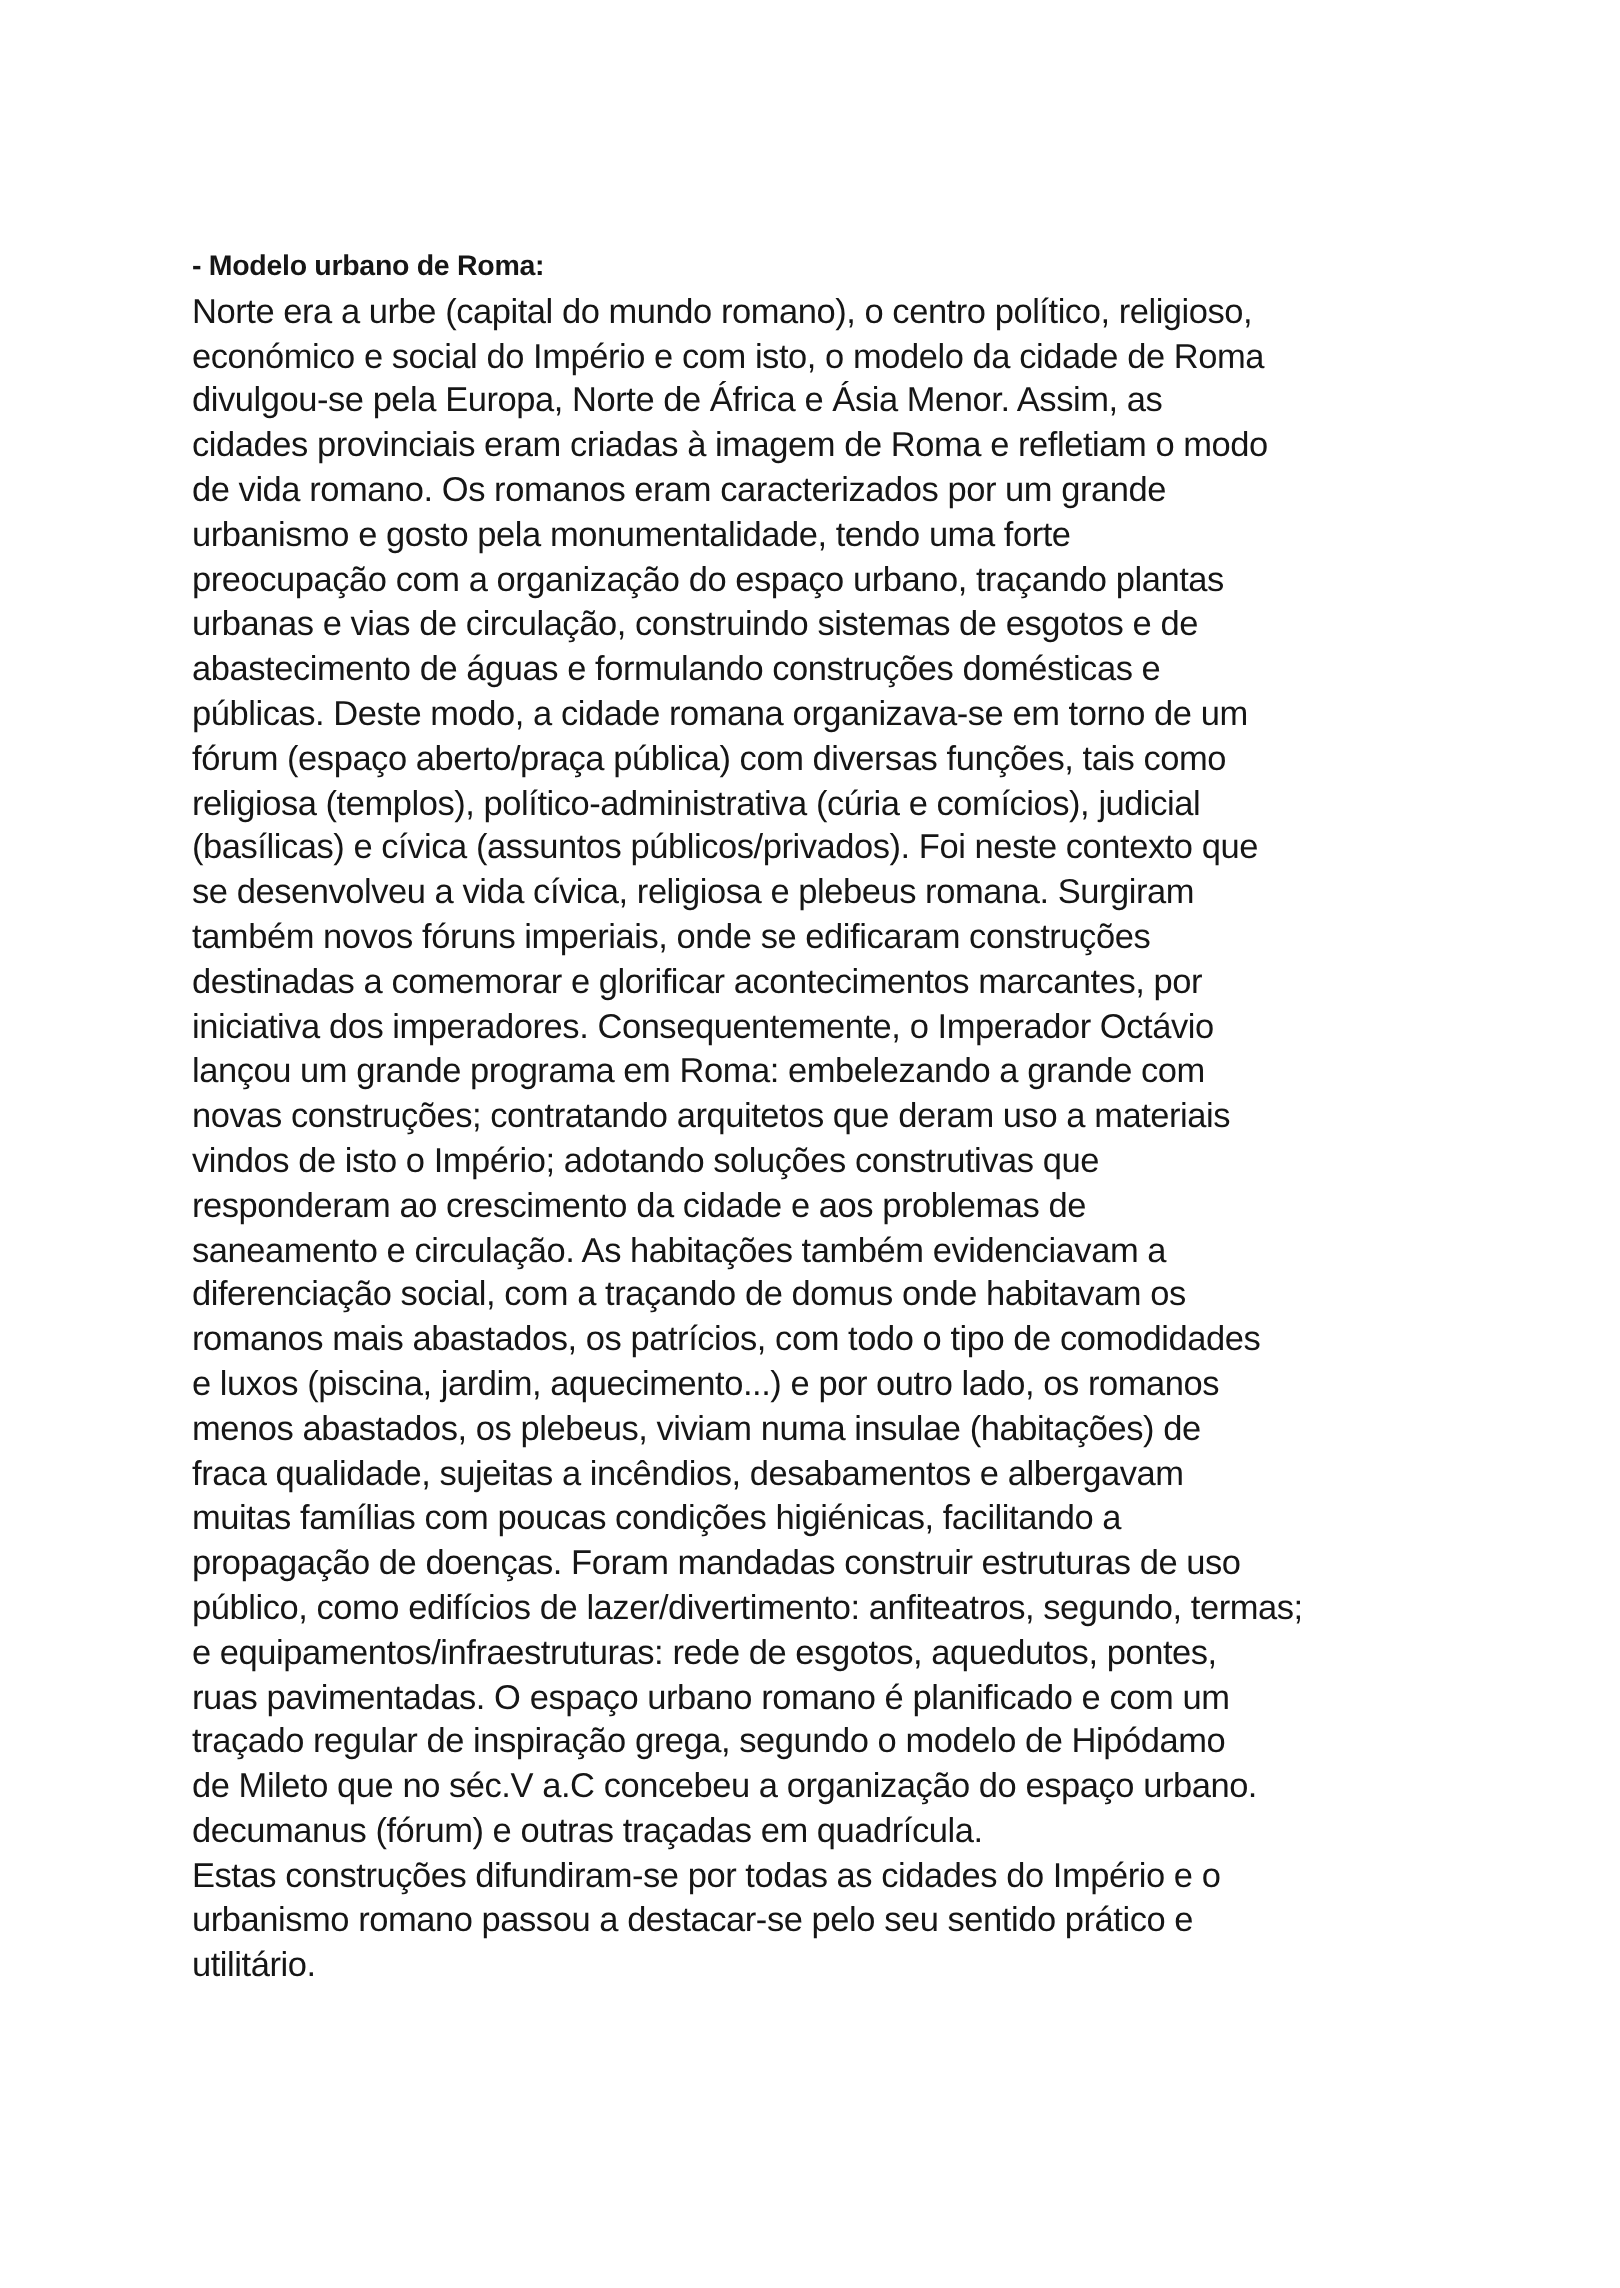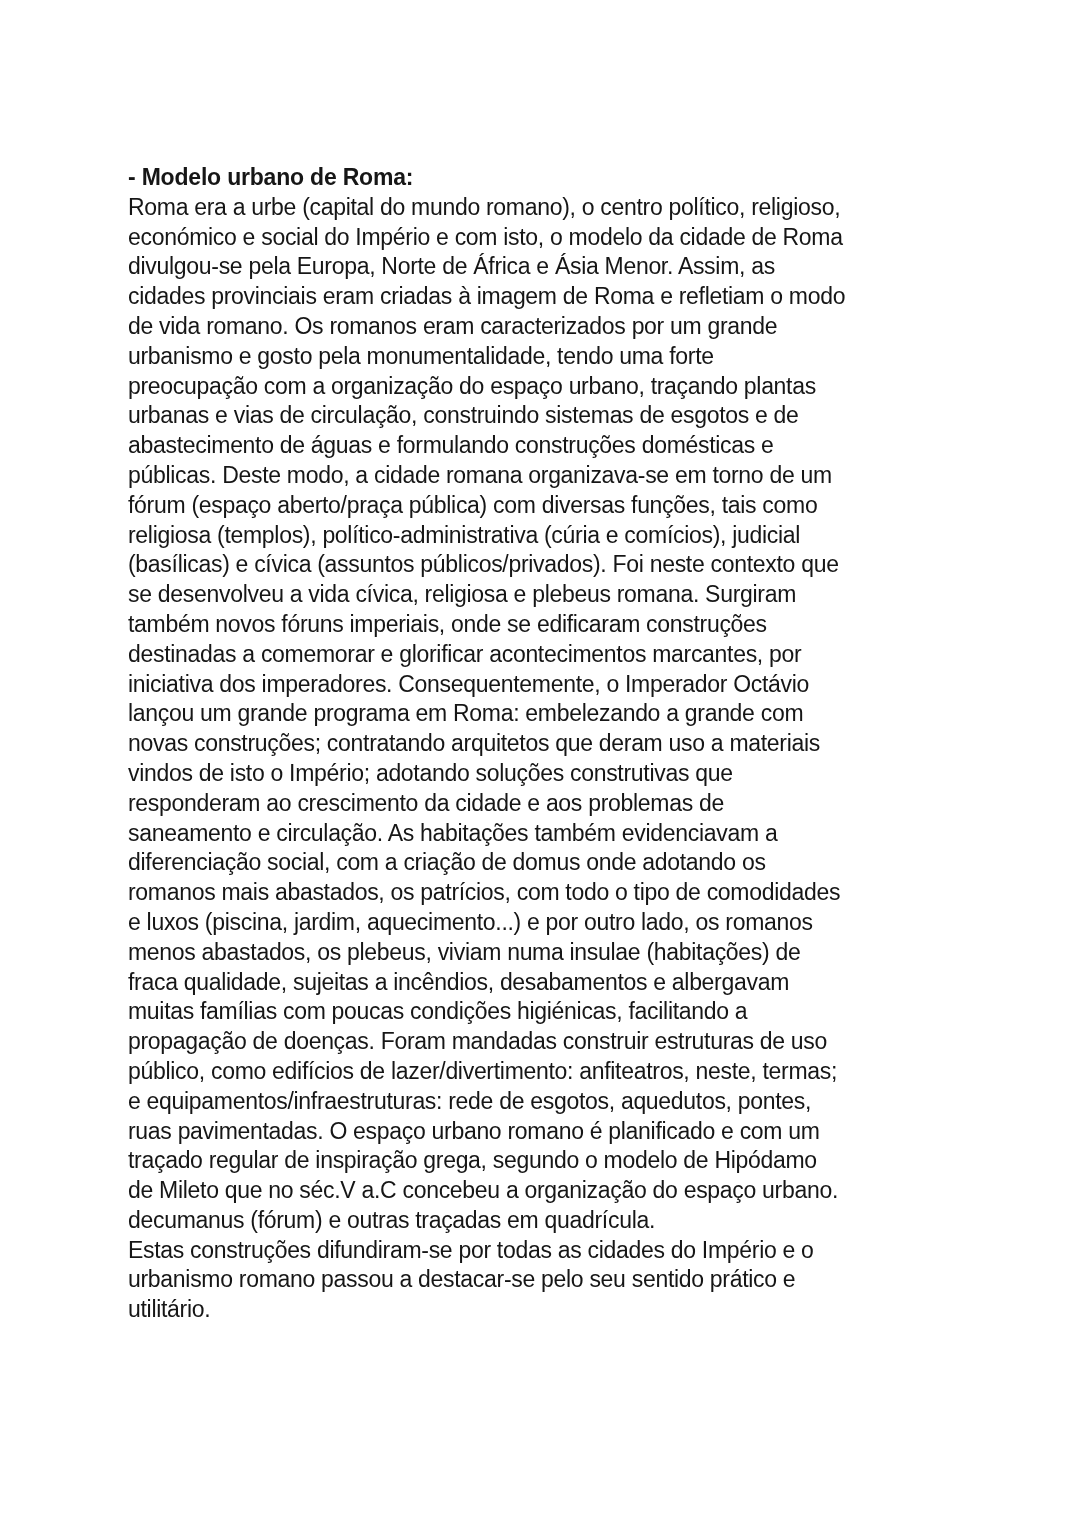--- a/index.html
+++ b/index.html
@@ -20,42 +20,42 @@
     background: #ffffff;
     box-sizing: border-box;
     padding: 163px 120px 0 128px;
   }
   .text-block {
     width: 840px;
     color: #161616;
   }
   .heading {
     margin: 0;
-    font-size: 23px;
+    font-size: 19px;
     line-height: 29.8px;
     font-weight: 700;
     letter-spacing: -0.2px;
     white-space: nowrap;
   }
   .body-line {
     font-size: 23px;
     line-height: 29.8px;
     font-weight: 400;
     letter-spacing: -0.3px;
     white-space: nowrap;
   }
 </style>
 </head>
 <body>
 
 <div class="page">
   <div class="text-block">
     <h1 class="heading">- Modelo urbano de Roma:</h1>
     <div id="paragraph-container">
-        <div class="body-line">Roma era a urbe (capital do mundo romano), o centro político, religioso,</div>
+        <div class="body-line">Norte era a urbe (capital do mundo romano), o centro político, religioso,</div>
         <div class="body-line">económico e social do Império e com isto, o modelo da cidade de Roma</div>
         <div class="body-line">divulgou-se pela Europa, Norte de África e Ásia Menor. Assim, as</div>
         <div class="body-line">cidades provinciais eram criadas à imagem de Roma e refletiam o modo</div>
         <div class="body-line">de vida romano. Os romanos eram caracterizados por um grande</div>
         <div class="body-line">urbanismo e gosto pela monumentalidade, tendo uma forte</div>
         <div class="body-line">preocupação com a organização do espaço urbano, traçando plantas</div>
         <div class="body-line">urbanas e vias de circulação, construindo sistemas de esgotos e de</div>
         <div class="body-line">abastecimento de águas e formulando construções domésticas e</div>
         <div class="body-line">públicas. Deste modo, a cidade romana organizava-se em torno de um</div>
         <div class="body-line">fórum (espaço aberto/praça pública) com diversas funções, tais como</div>
@@ -63,28 +63,28 @@
         <div class="body-line">(basílicas) e cívica (assuntos públicos/privados). Foi neste contexto que</div>
         <div class="body-line">se desenvolveu a vida cívica, religiosa e plebeus romana. Surgiram</div>
         <div class="body-line">também novos fóruns imperiais, onde se edificaram construções</div>
         <div class="body-line">destinadas a comemorar e glorificar acontecimentos marcantes, por</div>
         <div class="body-line">iniciativa dos imperadores. Consequentemente, o Imperador Octávio</div>
         <div class="body-line">lançou um grande programa em Roma: embelezando a grande com</div>
         <div class="body-line">novas construções; contratando arquitetos que deram uso a materiais</div>
         <div class="body-line">vindos de isto o Império; adotando soluções construtivas que</div>
         <div class="body-line">responderam ao crescimento da cidade e aos problemas de</div>
         <div class="body-line">saneamento e circulação. As habitações também evidenciavam a</div>
-        <div class="body-line">diferenciação social, com a criação de domus onde adotando os</div>
+        <div class="body-line">diferenciação social, com a traçando de domus onde habitavam os</div>
         <div class="body-line">romanos mais abastados, os patrícios, com todo o tipo de comodidades</div>
         <div class="body-line">e luxos (piscina, jardim, aquecimento...) e por outro lado, os romanos</div>
         <div class="body-line">menos abastados, os plebeus, viviam numa insulae (habitações) de</div>
         <div class="body-line">fraca qualidade, sujeitas a incêndios, desabamentos e albergavam</div>
         <div class="body-line">muitas famílias com poucas condições higiénicas, facilitando a</div>
         <div class="body-line">propagação de doenças. Foram mandadas construir estruturas de uso</div>
-        <div class="body-line">público, como edifícios de lazer/divertimento: anfiteatros, neste, termas;</div>
+        <div class="body-line">público, como edifícios de lazer/divertimento: anfiteatros, segundo, termas;</div>
         <div class="body-line">e equipamentos/infraestruturas: rede de esgotos, aquedutos, pontes,</div>
         <div class="body-line">ruas pavimentadas. O espaço urbano romano é planificado e com um</div>
         <div class="body-line">traçado regular de inspiração grega, segundo o modelo de Hipódamo</div>
         <div class="body-line">de Mileto que no séc.V a.C concebeu a organização do espaço urbano.</div>
         <div class="body-line">decumanus (fórum) e outras traçadas em quadrícula.</div>
         <div class="body-line">Estas construções difundiram-se por todas as cidades do Império e o</div>
         <div class="body-line">urbanismo romano passou a destacar-se pelo seu sentido prático e</div>
         <div class="body-line">utilitário.</div>
       </div>
   </div>

